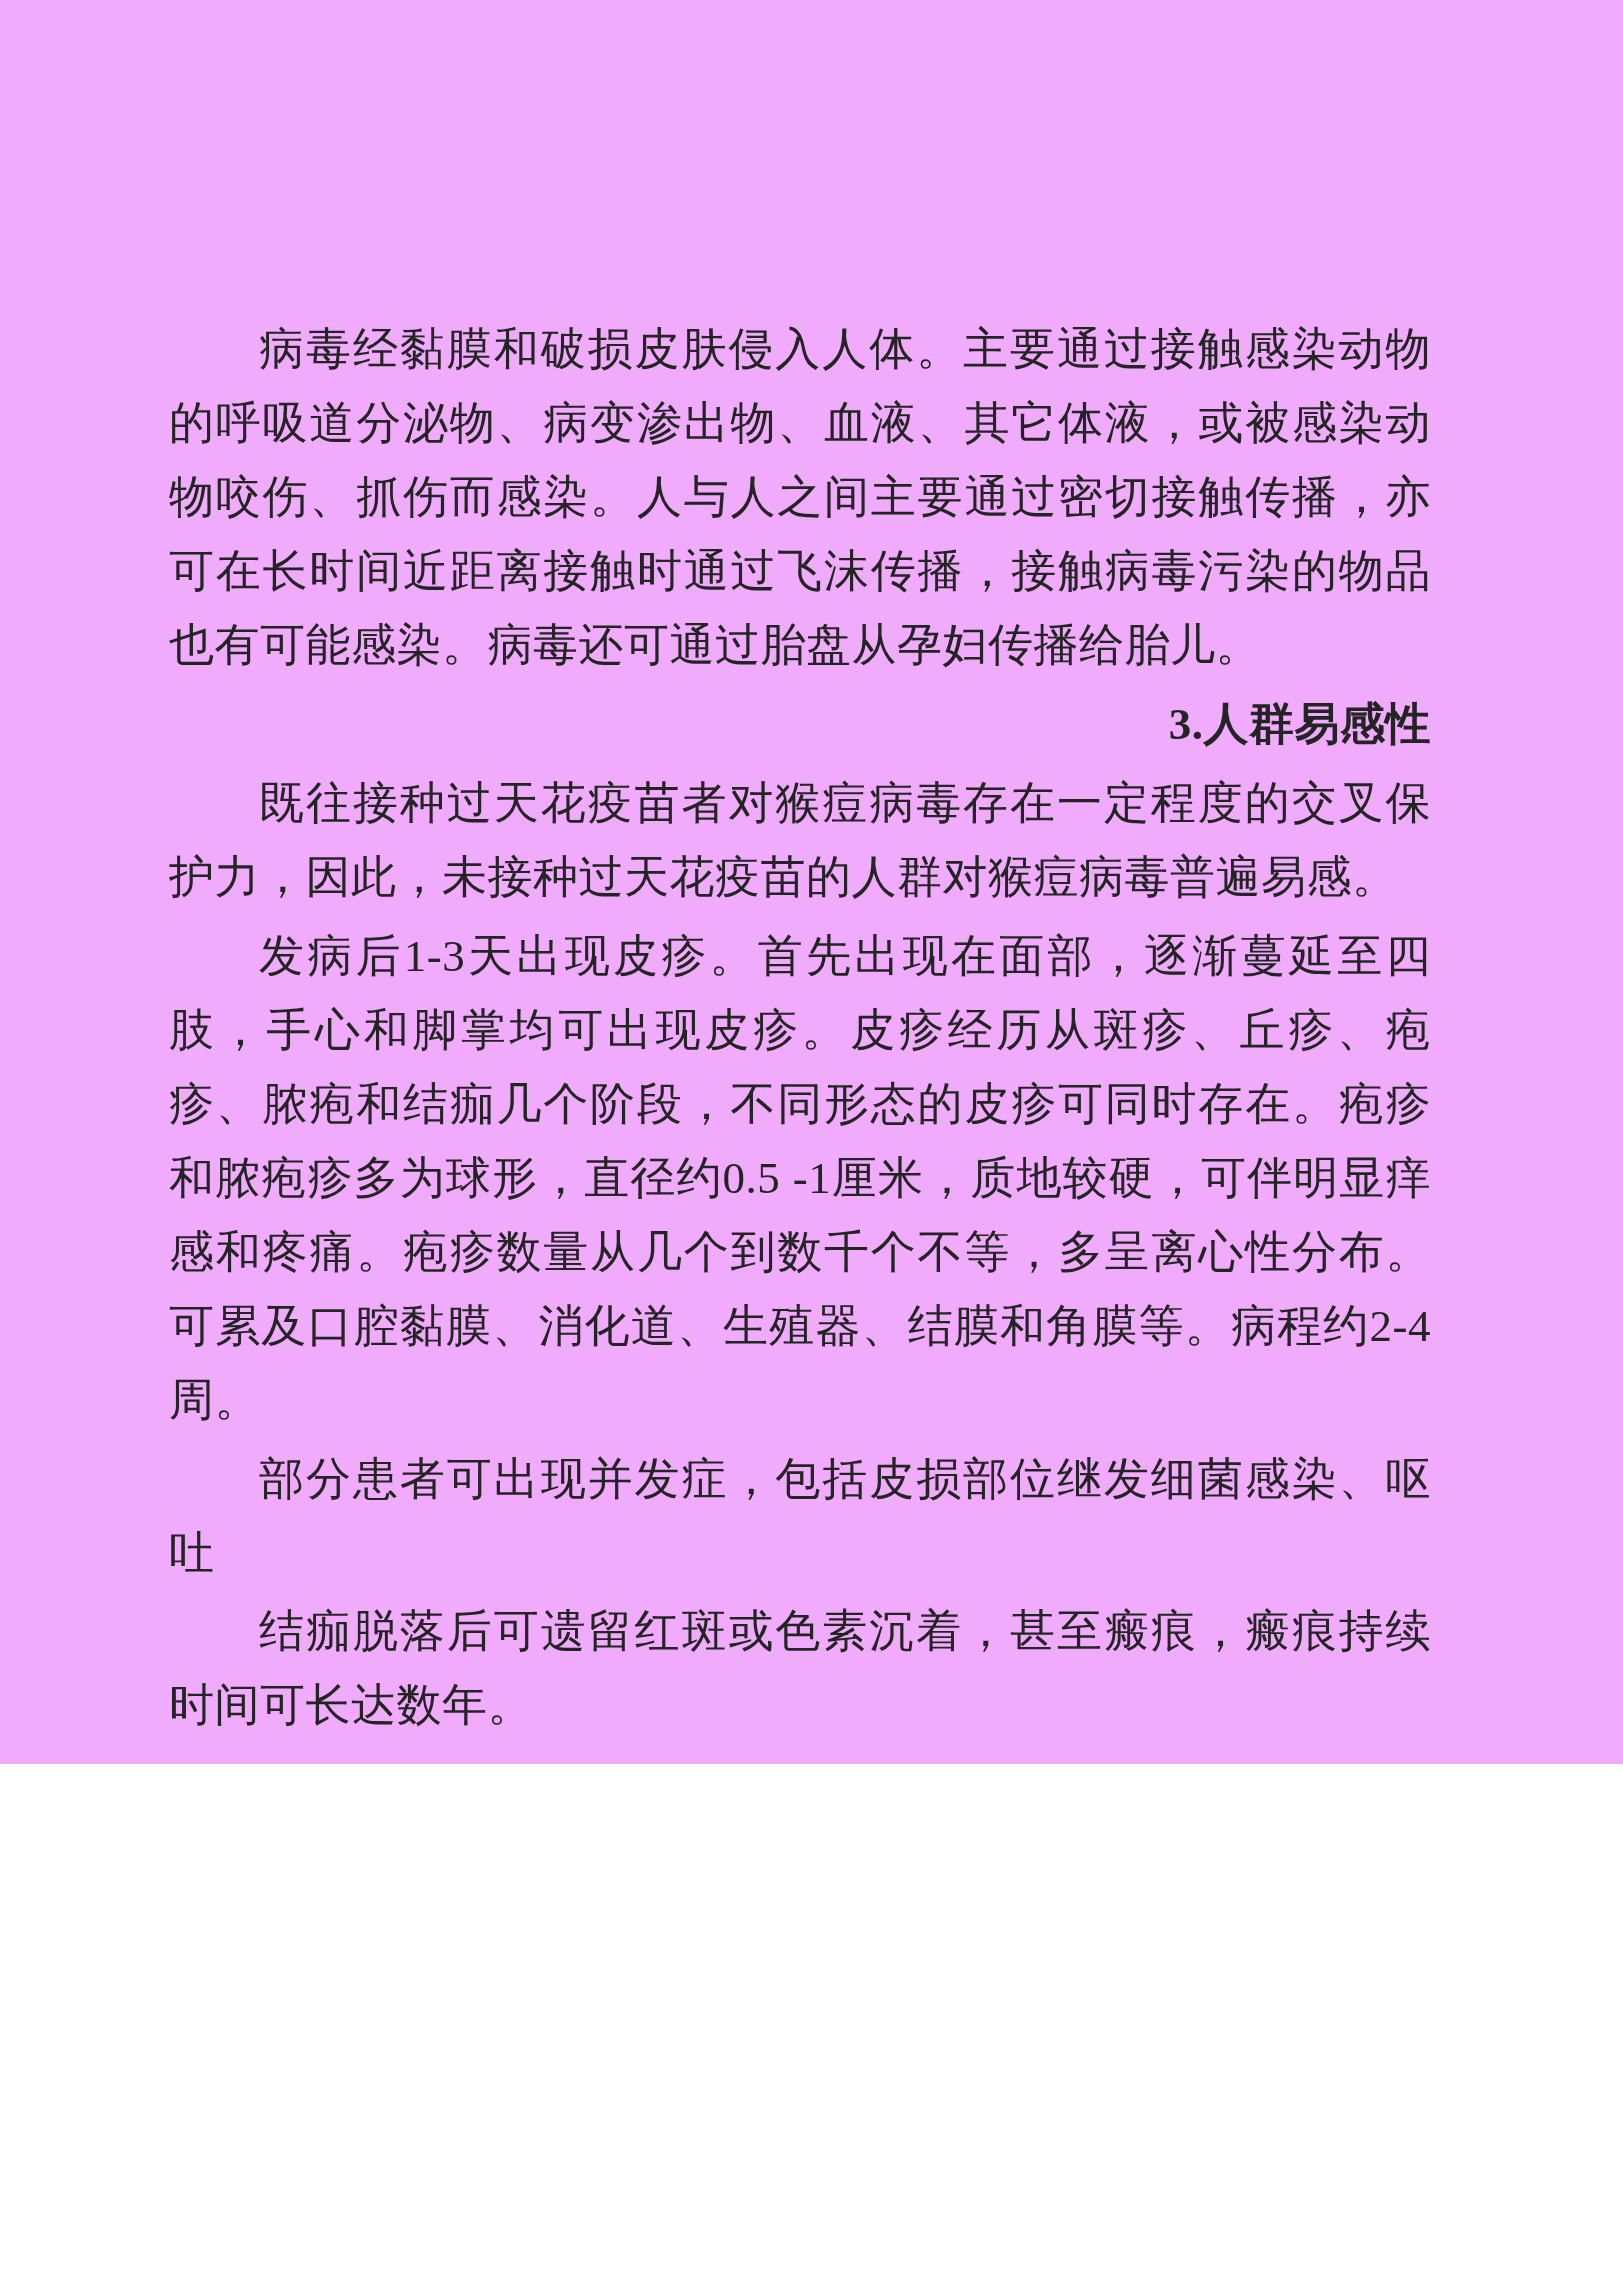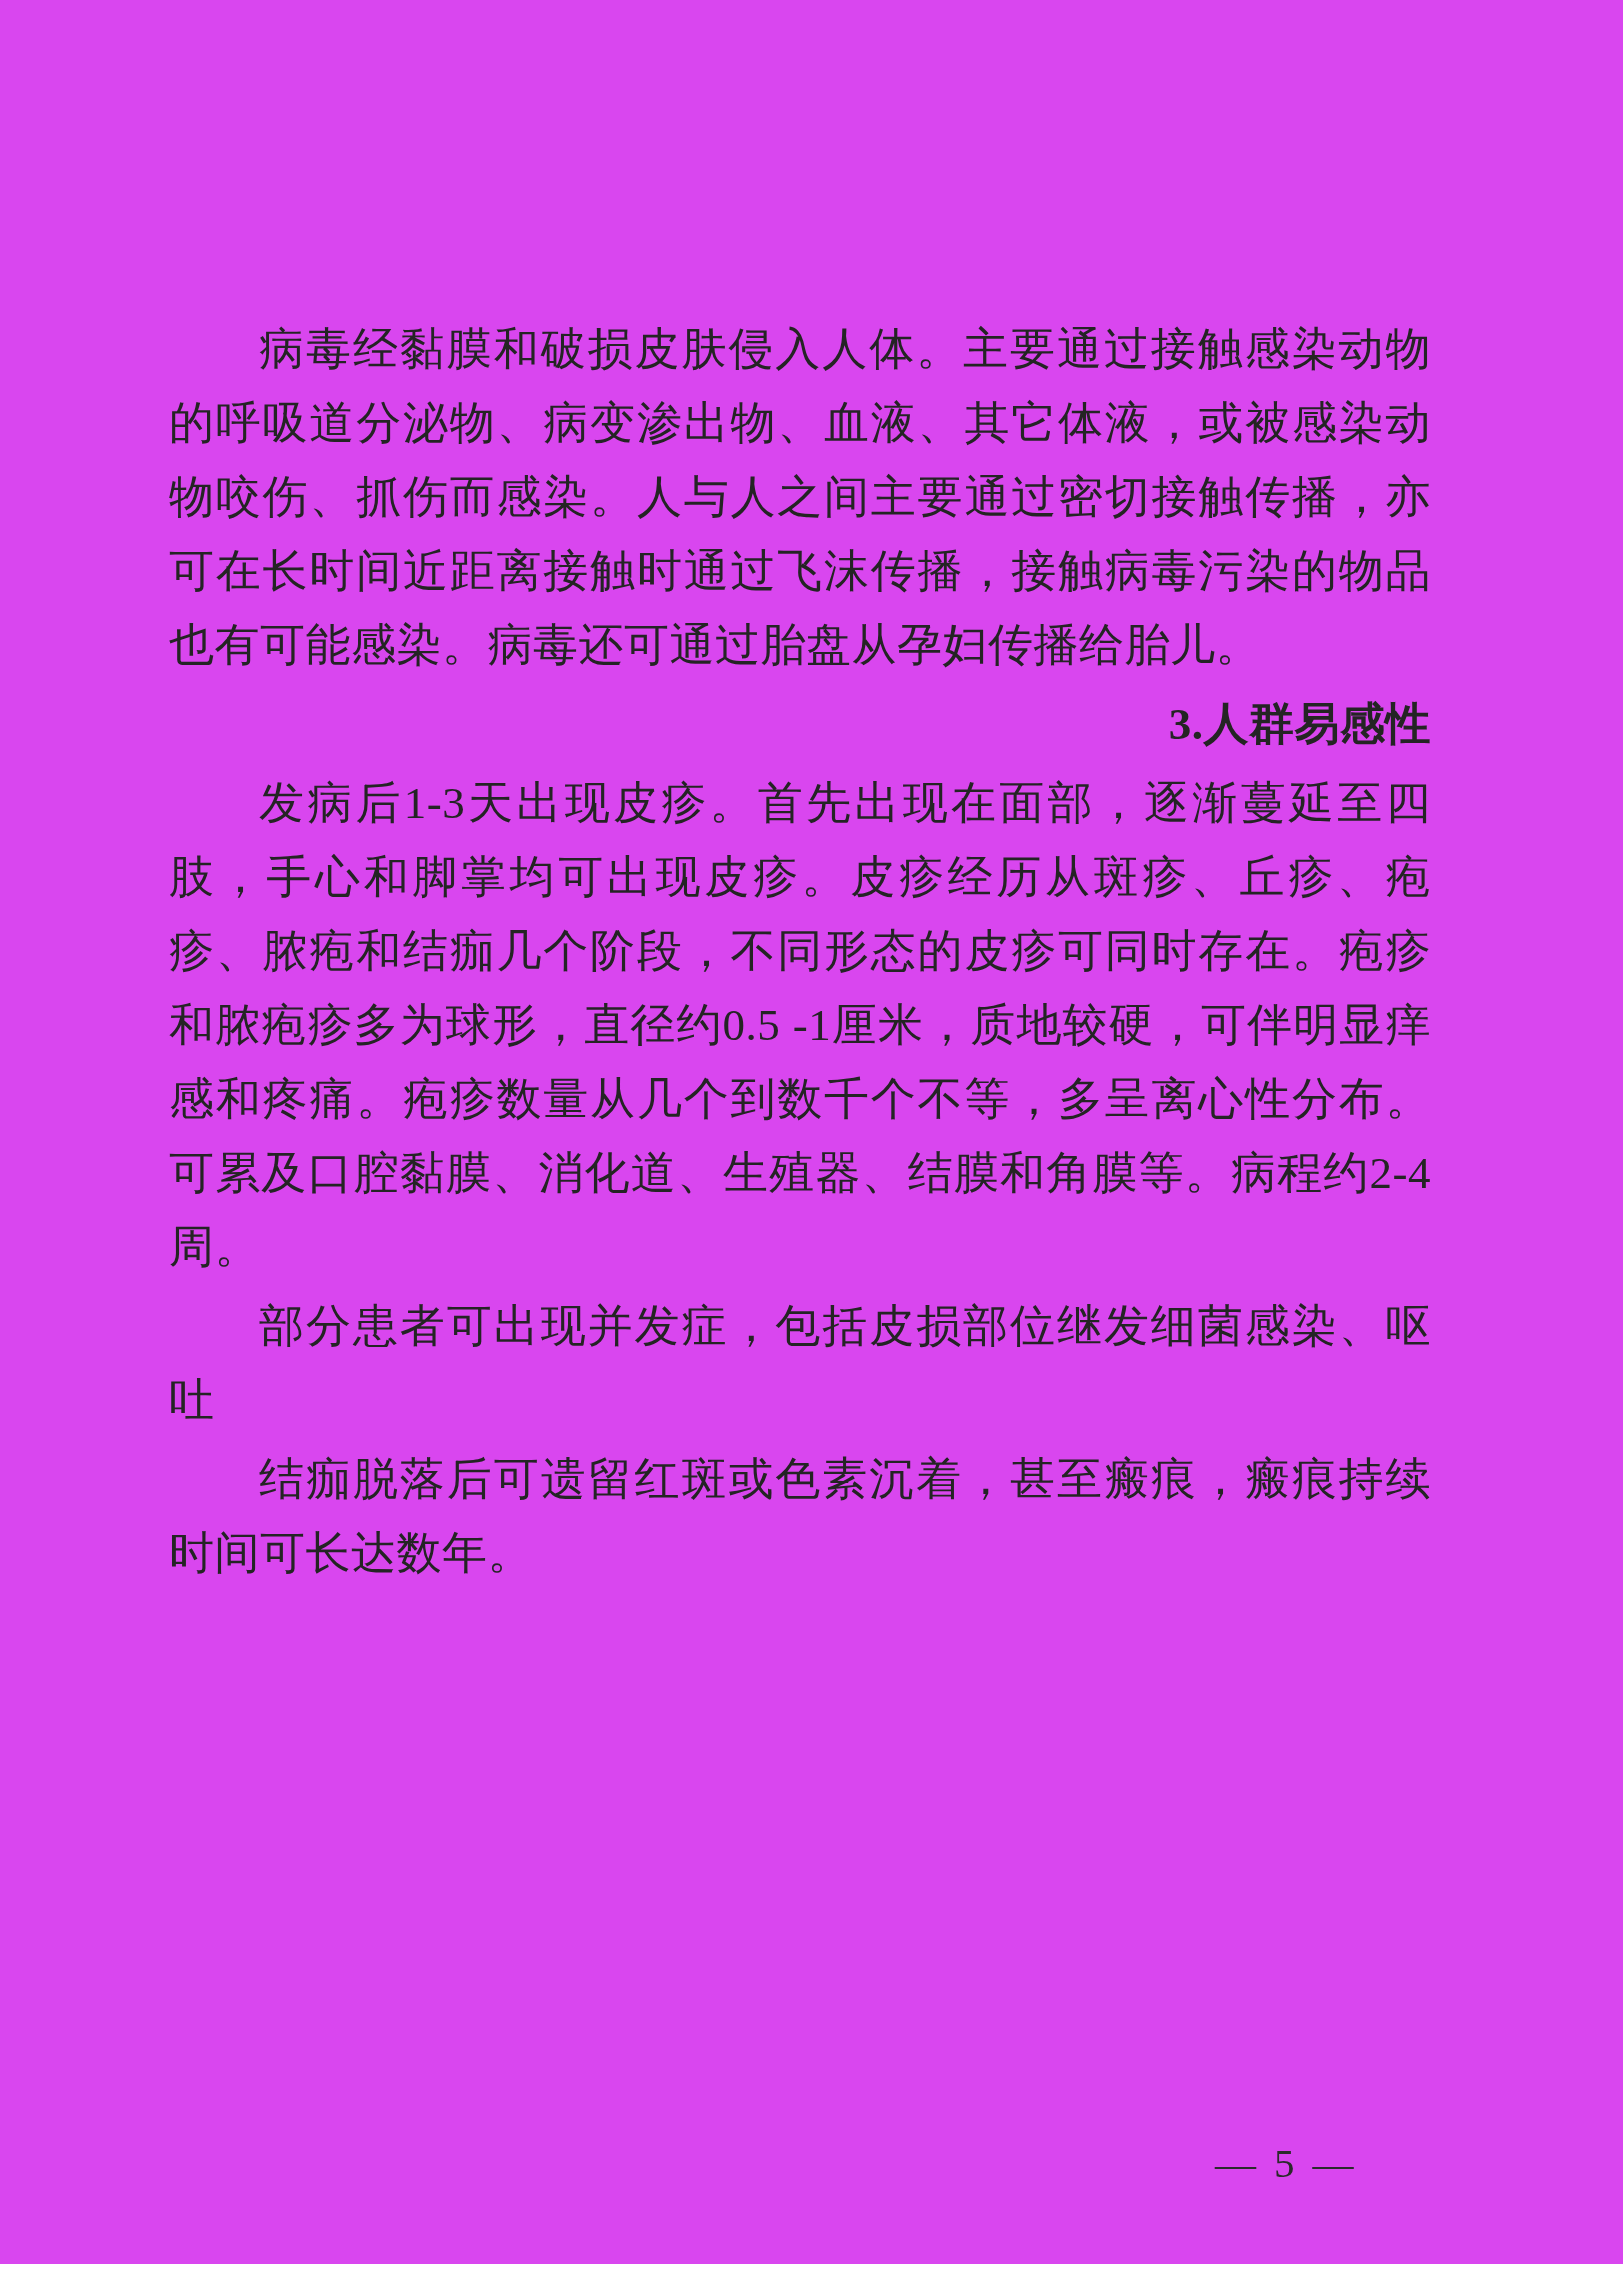--- a/index.html
+++ b/index.html
@@ -3,22 +3,22 @@
 <meta charset="utf-8">
 <style>
   html, body {
     margin: 0;
     padding: 0;
     background: #ffffff;
   }
   .page {
     position: relative;
     width: 1623px;
-    height: 2264px;
-    background: #d946ef;
+    height: 1764px;
+    background: #f0abfc;
     overflow: hidden;
     font-family: "Liberation Serif", "DejaVu Serif", serif;
     color: #242424;
   }
   .content {
     padding: 312px 192px 0 169px;
     font-size: 45px;
     line-height: 74px;
     text-align: justify;
     text-justify: inter-character;
@@ -49,20 +49,21 @@
     white-space: nowrap;
   }
 </style>
 </head>
 <body>
 
 <div class="page">
   <div class="content">
     <p>病毒经黏膜和破损皮肤侵入人体。主要通过接触感染动物的呼吸道分泌物、病变渗出物、血液、其它体液，或被感染动物咬伤、抓伤而感染。人与人之间主要通过密切接触传播，亦可在长时间近距离接触时通过飞沫传播，接触病毒污染的物品也有可能感染。病毒还可通过胎盘从孕妇传播给胎儿。</p>
     <h3>3.人群易感性</h3>
+    <p>既往接种过天花疫苗者对猴痘病毒存在一定程度的交叉保护力，因此，未接种过天花疫苗的人群对猴痘病毒普遍易感。</p>
     <p>发病后1-3天出现皮疹。首先出现在面部，逐渐蔓延至四肢，手心和脚掌均可出现皮疹。皮疹经历从斑疹、丘疹、疱疹、脓疱和结痂几个阶段，不同形态的皮疹可同时存在。疱疹和脓疱疹多为球形，直径约0.5 -1厘米，质地较硬，可伴明显痒感和疼痛。疱疹数量从几个到数千个不等，多呈离心性分布。可累及口腔黏膜、消化道、生殖器、结膜和角膜等。病程约2-4周。</p>
     <p>部分患者可出现并发症，包括皮损部位继发细菌感染、呕吐</p>
     <p>结痂脱落后可遗留红斑或色素沉着，甚至瘢痕，瘢痕持续时间可长达数年。</p>
   </div>
   <div class="page-footer">
     <span>— 5 —</span>
   </div>
 </div>
 
 

